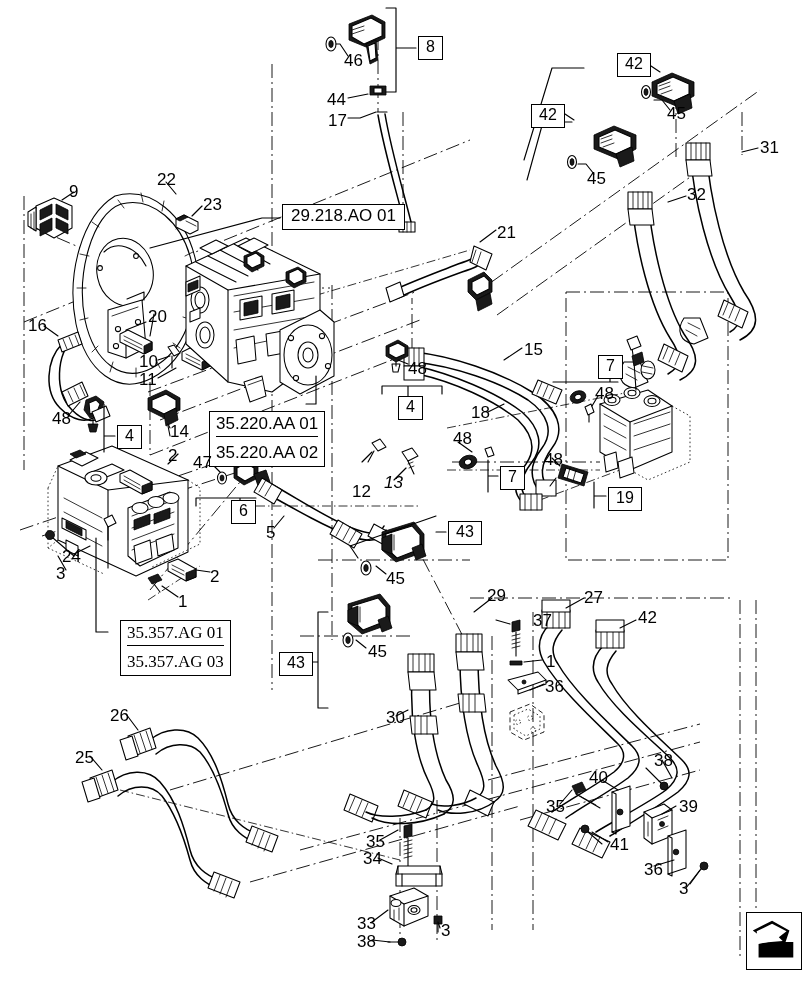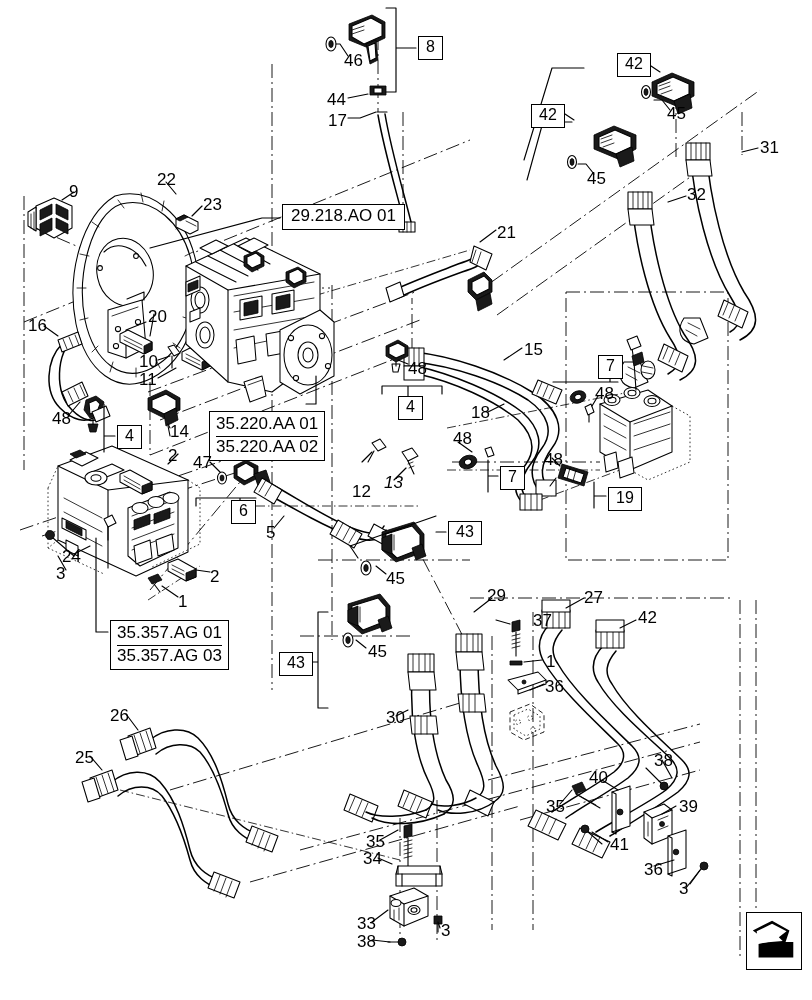--- a/index.html
+++ b/index.html
@@ -28,21 +28,21 @@
     font-family:"Liberation Sans", sans-serif;
     font-size:17px;
     color:#000;
     padding:2px 6px 3px 6px;
     line-height:1.18;
     white-space:nowrap;
     text-align:center;
   }
   .refbox.small{font-size:16px;padding:1px 7px 2px 7px;}
   .refbox .r{display:block;}
-  .refbox .r + .r{border-top:1.6px solid #000;margin-top:2px;padding-top:0;}
+  .refbox .r + .r{border-top:1.6px solid #000;margin-top:2px;padding-top:6px;}
   .secbox{
     position:absolute;
     border:1.6px solid #000;
     background:#fff;
     font-size:17px;
     text-align:center;
     padding:2px 8px 3px 8px;
     line-height:1.1;
   }
   #orient{
@@ -764,21 +764,21 @@
 
   <div class="secbox" style="left:282px;top:204px;">
     <span class="r">29.218.AO 01</span>
   </div>
 
   <div class="refbox" style="left:209px;top:411px;">
     <span class="r">35.220.AA 01</span>
     <span class="r">35.220.AA 02</span>
   </div>
 
-  <div class="refbox" style="left:110px;top:620px;">
+  <div class="refbox" style="left:120px;top:620px;font-family:Liberation Serif, serif;">
     <span class="r">35.357.AG 01</span>
     <span class="r">35.357.AG 03</span>
   </div>
 
   <div class="refbox small" style="left:418px;top:36px;">
     <span class="r">8</span>
   </div>
   <div class="refbox small" style="left:617px;top:53px;">
     <span class="r">42</span>
   </div>

